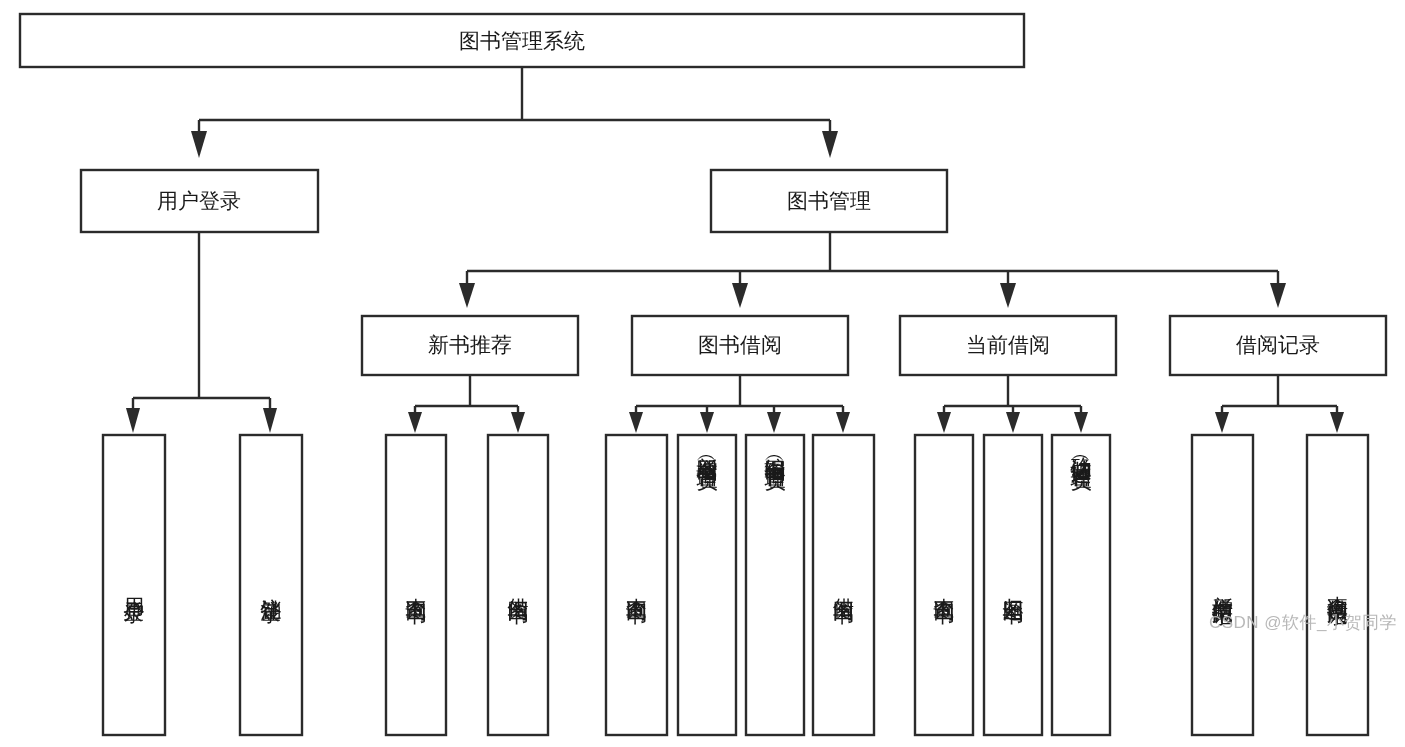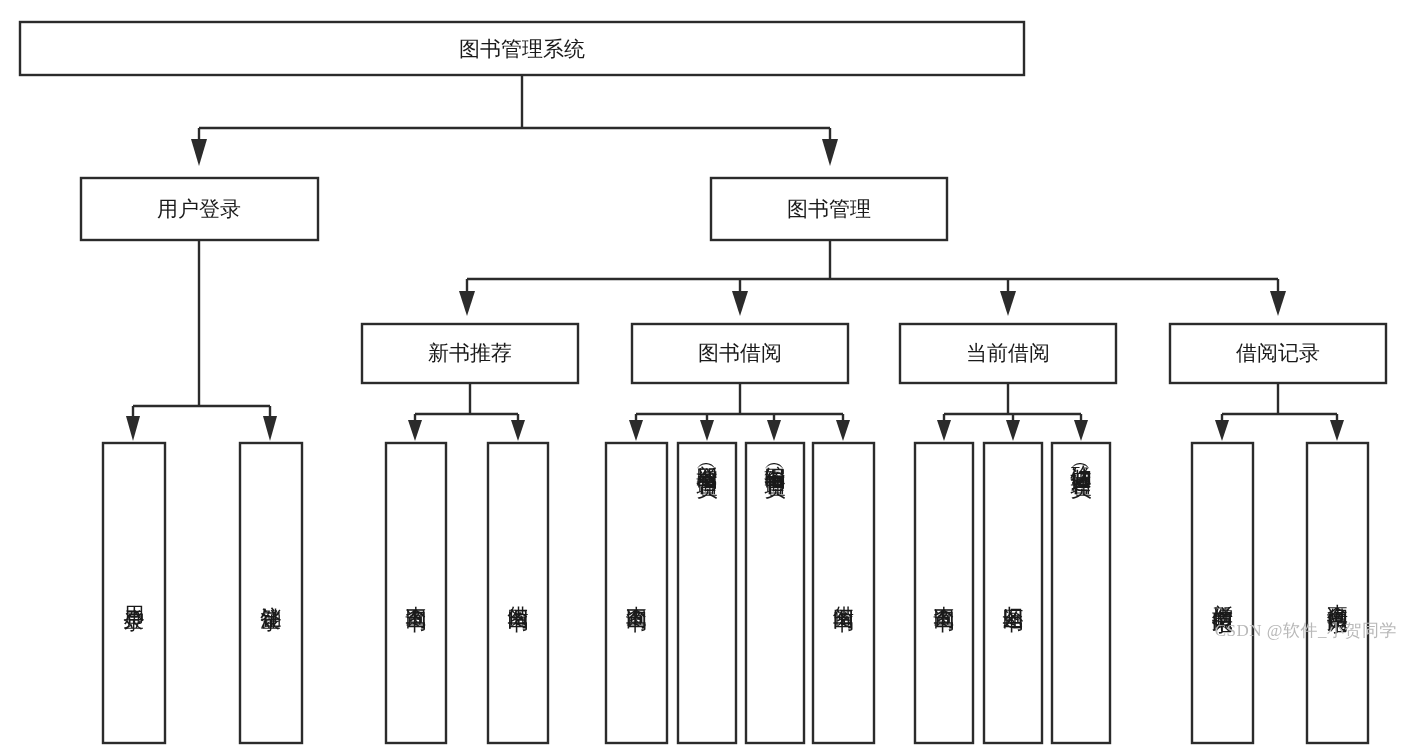--- a/index.html
+++ b/index.html
@@ -11,21 +11,20 @@
     width: 1405px;
     height: 747px;
     font-family: "DejaVu Sans", "Liberation Sans", sans-serif;
     overflow: hidden;
   }
   #diagram-root {
     position: relative;
     width: 1405px;
     height: 638px;
     background: #ffffff;
-    margin-top: 8px;
   }
   svg#tree-svg {
     position: absolute;
     top: 0;
     left: 0;
     width: 1405px;
     height: 747px;
   }
   .node-box {
     fill: #ffffff;
@@ -65,21 +64,21 @@
     fill: none;
   }
   .arrow-head {
     fill: #2b2b2b;
     stroke: none;
   }
   #watermark {
     position: absolute;
     right: 8px;
     bottom: 4px;
-    font-family: Liberation Serif, serif;
+    font-family: Liberation Sans, sans-serif;
     font-size: 17px;
     color: #b8b8b8;
     letter-spacing: 0.5px;
     user-select: none;
     white-space: nowrap;
   }
 </style>
 </head>
 <body>
 

